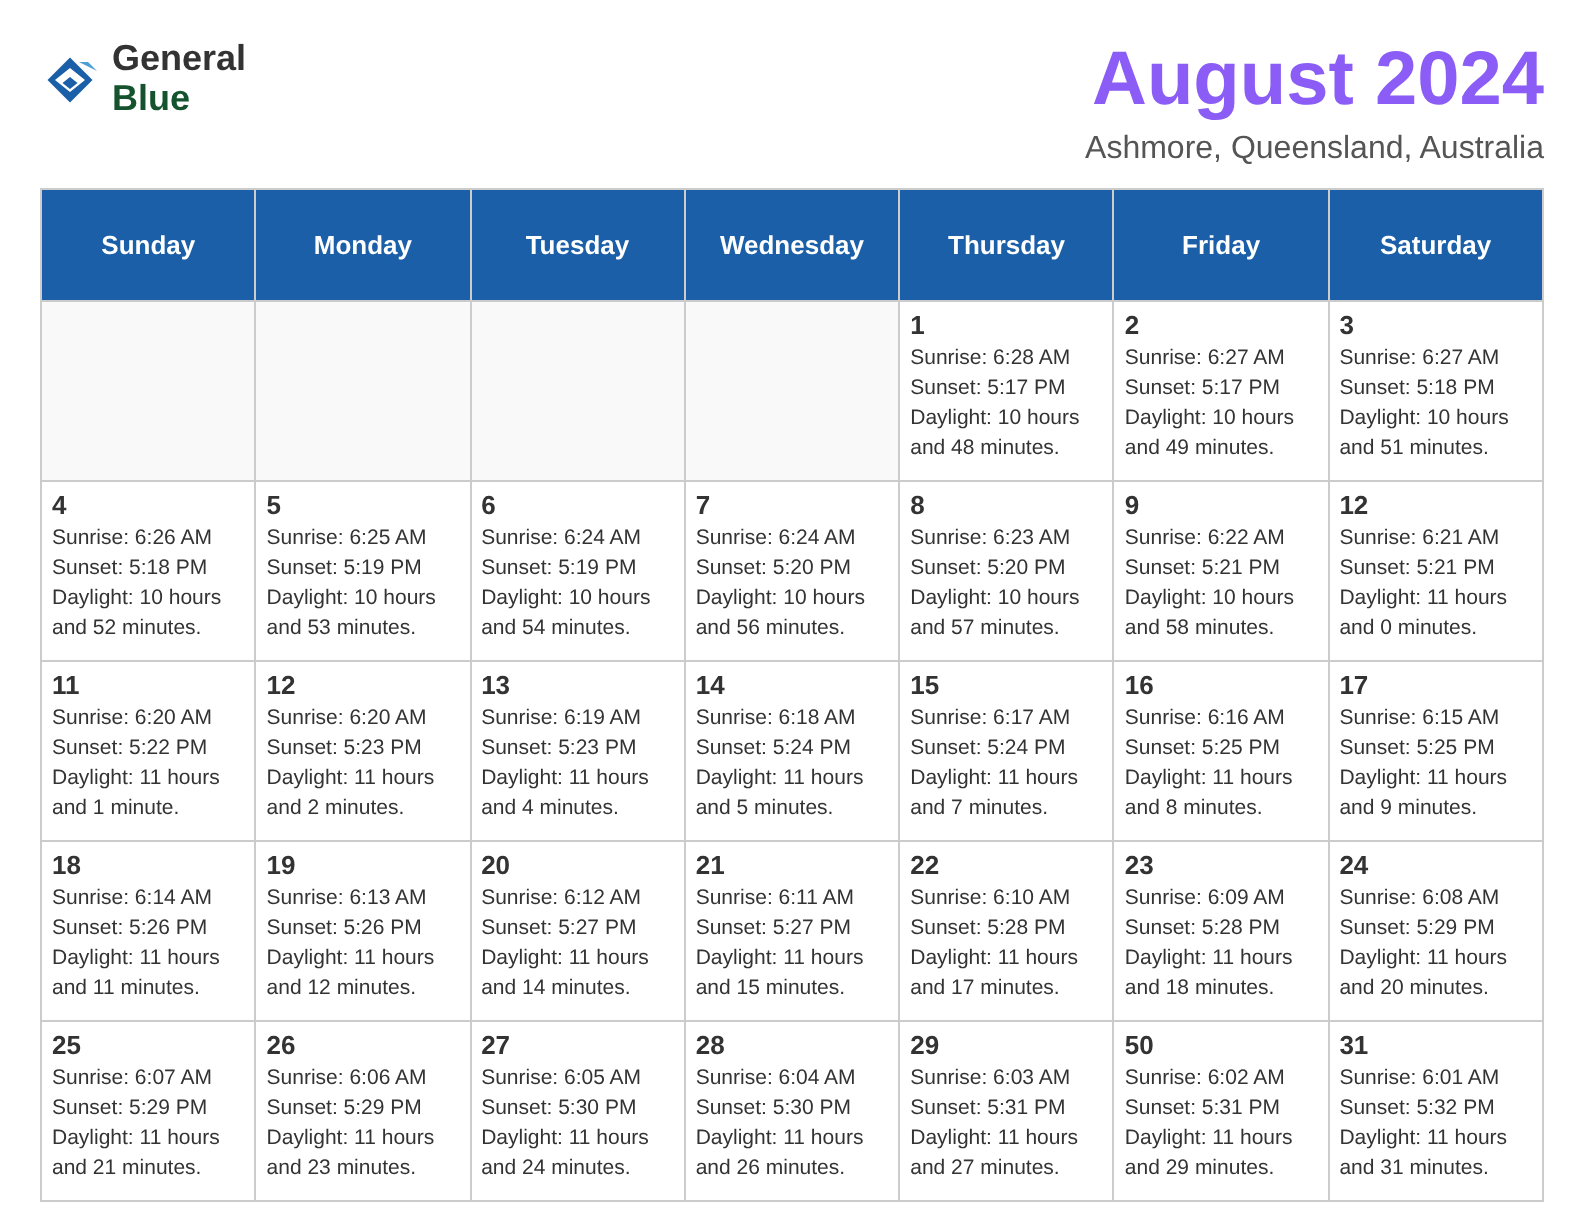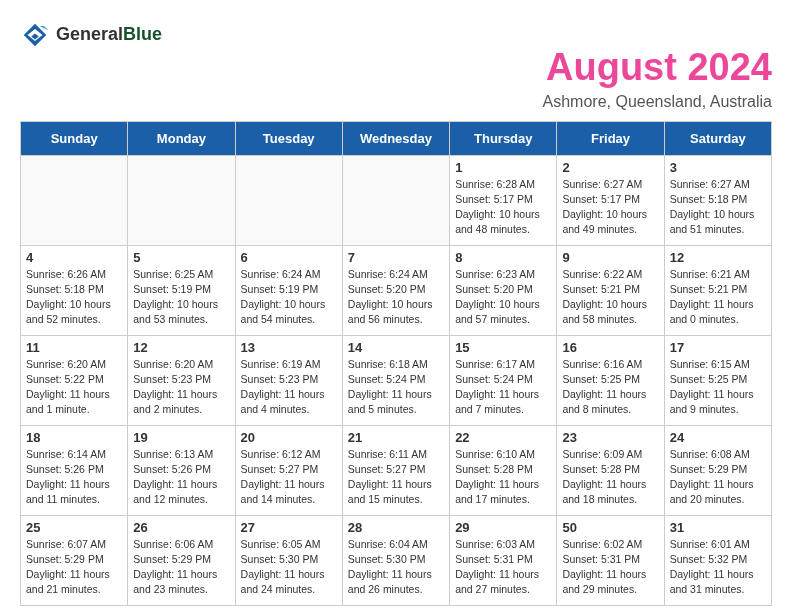--- a/index.html
+++ b/index.html
@@ -16,55 +16,55 @@
       justify-content: space-between;
       margin-bottom: 10px;
     }
     .logo {
       display: flex;
       align-items: center;
       gap: 6px;
     }
     .logo-text {
       display: flex;
+      flex-direction: column;
       font-size: 18px;
       font-weight: bold;
       line-height: 1.1;
     }
     .logo-general { color: #333; }
     .logo-blue { color: #14532d; }
     .logo-icon {
       width: 30px;
       height: 30px;
     }
     .title-area {
       text-align: right;
     }
     .month-year {
       font-size: 38px;
       font-weight: bold;
-      color: #ec4899;
+      color: #8b5cf6;
       line-height: 1.1;
-      margin-top: 27px;
     }
     .location {
       font-size: 16px;
       color: #555;
       margin-top: 4px;
     }
     .calendar {
       width: 100%;
       border-collapse: collapse;
       font-size: 11px;
     }
     .calendar th {
       background: #1a5fa8;
       color: #fff;
       text-align: center;
-      padding: 9px 4px;
+      padding: 20px 4px;
       font-size: 13px;
       border: 1px solid #ccc;
     }
     .calendar td {
       border: 1px solid #ccc;
       vertical-align: top;
       padding: 4px 5px;
       width: calc(100%/7);
       min-height: 80px;
       background: #fff;

